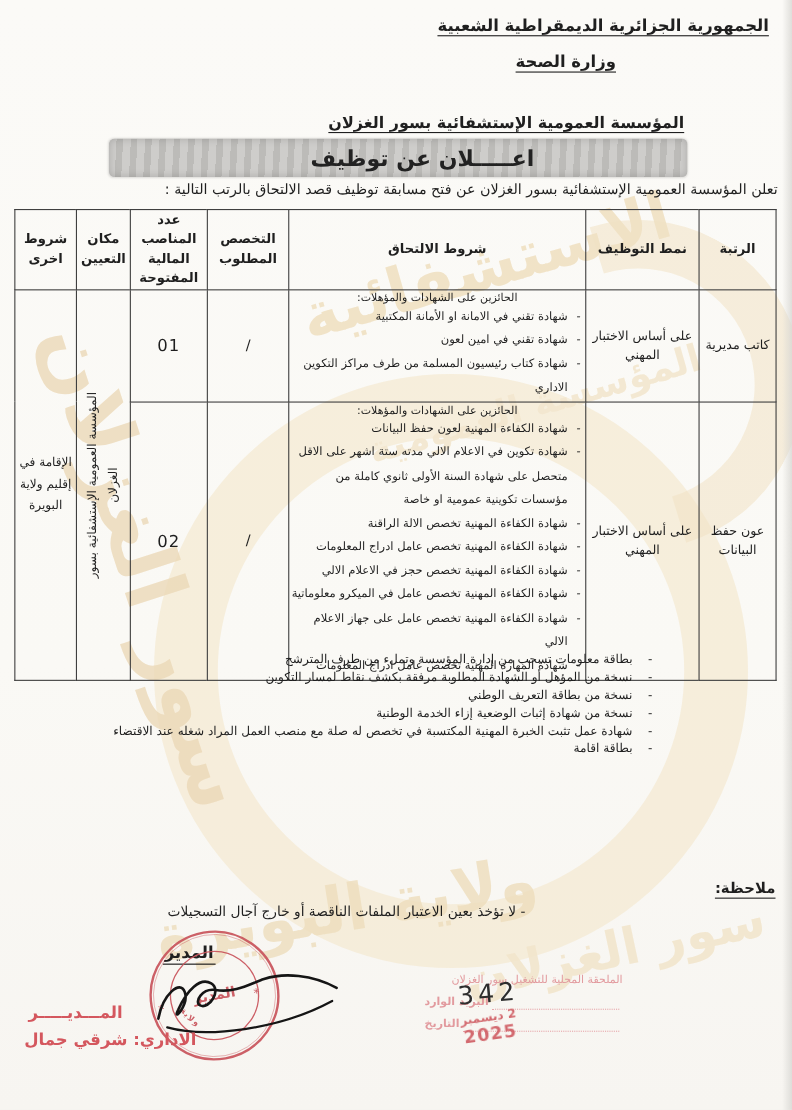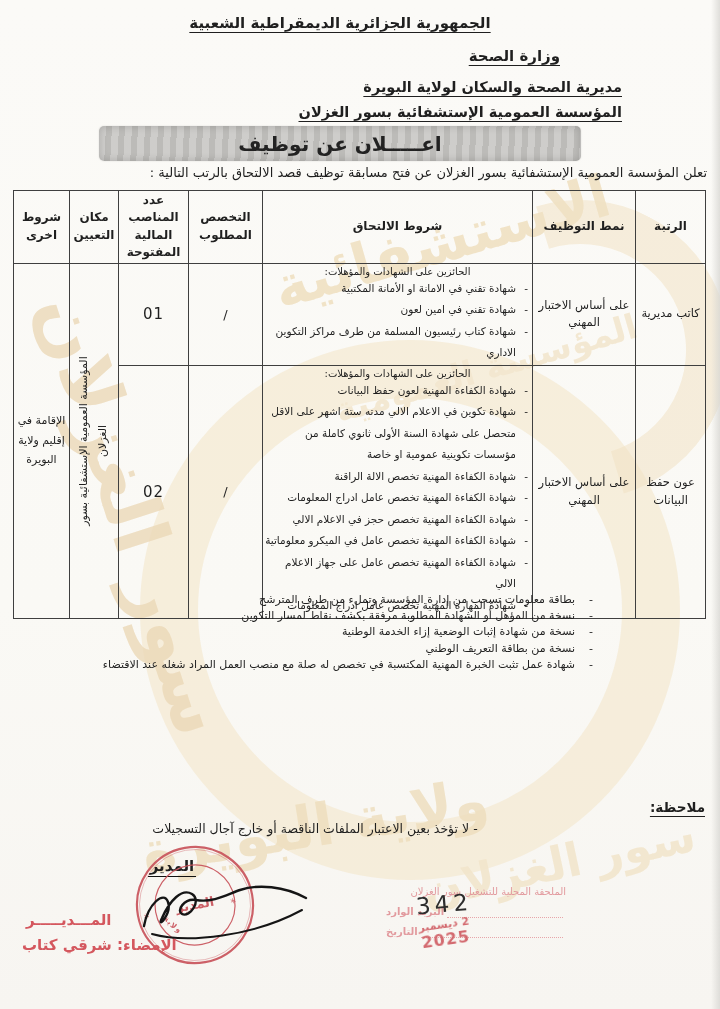--- a/index.html
+++ b/index.html
@@ -22,30 +22,30 @@
   .wm-t4{left:330px; top:348px; font-size:34px; color:#f3e7cf; transform:rotate(-16deg); opacity:.9;}
   .wm-t2{left:-96px; top:470px; font-size:76px; color:#ecd9b8; transform:rotate(72deg); opacity:.8;}
   .wm-t3{left:140px; top:792px; font-size:58px; color:#eedebd; transform:rotate(-9deg); opacity:.8;}
   .wm-t5{left:420px; top:836px; font-size:46px; color:#f2e5cb; transform:rotate(-12deg); opacity:.85;}
   .scan-edge{position:absolute; right:0; top:0; width:9px; height:100%; z-index:5;
     background:linear-gradient(to left,#d8d7d3,rgba(216,215,211,0)); opacity:.8; pointer-events:none;}
   
   .content{position:absolute; inset:0; z-index:1;}
   .u{text-decoration:underline; text-underline-offset:4px; text-decoration-thickness:1.3px;}
   .hline{position:absolute; font-weight:bold;}
-  .h1{top:14px; left:0; width:680px; text-align:center; font-size:15px;}
+  .h1{top:14px; left:0; width:680px; text-align:right; font-size:15px;padding-left:19px;}
   .h2{top:47px; left:0; width:560px; text-align:right; font-size:15px;}
   .h3{top:79px; right:98px; font-size:14.5px;}
   .h4{top:104px; right:98px; font-size:14.5px;}
   .title-bar{position:absolute; left:99px; top:126px; width:482px; height:35px;
     background:
       repeating-linear-gradient(93deg, rgba(255,255,255,.14) 0 7px, rgba(0,0,0,.05) 7px 13px),
       #c6c5c2;
     border-radius:5px; box-shadow:inset 0 0 8px rgba(0,0,0,.18), 0 0 2px rgba(0,0,0,.12);
-    display:flex; align-items:center; justify-content:center;}
+    display:flex; align-items:center; justify-content:center;padding-left:44px;}
   .title-bar span{font-size:20px; font-weight:bold; color:#222;}
   .intro{position:absolute; top:165px; right:13px; left:10px; font-size:13px; text-align:right; margin:0;}
   
   table.main{position:absolute; top:190px; right:14px; width:692px; border-collapse:collapse; table-layout:fixed;}
   table.main th, table.main td{border:1px solid #3f3f3f; vertical-align:middle; text-align:center; padding:1px 2px; background:transparent;}
   table.main th{font-size:12px; font-weight:bold; height:46px; line-height:1.45;}
   th.small{font-size:10.5px;}
   td.rank,td.mode{font-size:11.5px; line-height:1.5;}
   tr.r1{height:92px;} tr.r2{height:253px;}
   td.cond{text-align:right; padding:3px 8px 3px 4px;}
@@ -104,21 +104,20 @@
     <span class="wm-t wm-t4">المؤسسة العمومية</span>
     <span class="wm-t wm-t2">سور الغزلان</span>
     <span class="wm-t wm-t3">ولاية البويرة</span>
     <span class="wm-t wm-t5">سور الغزلان</span>
   </div>
 
   <div class="content">
 
     <div class="hline h1"><span class="u">الجمهورية الجزائرية الديمقراطية الشعبية</span></div>
     <div class="hline h2"><span class="u">وزارة الصحة</span></div>
-    <div class="hline h3"><span class="u">مديرية الصحة والسكان لولاية البويرة</span></div>
     <div class="hline h4"><span class="u">المؤسسة العمومية الإستشفائية بسور الغزلان</span></div>
 
     <div class="title-bar">
       <span>اعـــــلان عن توظيف</span>
     </div>
 
     <p class="intro">تعلن المؤسسة العمومية الإستشفائية بسور الغزلان عن فتح مسابقة توظيف قصد الالتحاق بالرتب التالية :</p>
 
     <table class="main">
       <colgroup>
@@ -177,23 +176,24 @@
         <td class="slash">/</td>
         <td class="num">02</td>
       </tr>
     </tbody>
       </table>
 
     <div class="docs">
       <ul class="doc-list">
           <li>بطاقة معلومات تسحب من إدارة المؤسسة وتملء من طرف المترشح</li>
           <li>نسخة من المؤهل أو الشهادة المطلوبة مرفقة بكشف نقاط لمسار التكوين</li>
+          <li>نسخة من بطاقة التعريف الوطني</li>
           <li>نسخة من شهادة إثبات الوضعية إزاء الخدمة الوطنية</li>
-          <li>نسخة من بطاقة التعريف الوطني</li>
           <li>شهادة عمل تثبت الخبرة المهنية المكتسبة في تخصص له صلة مع منصب العمل المراد شغله عند الاقتضاء</li>
+          <li>بطاقة اقامة</li>
         </ul>
     </div>
 
     <div class="paras">
     </div>
 
     <div class="note">
       <span class="note-title u">ملاحظة:</span>
       <div class="note-line">- لا تؤخذ بعين الاعتبار الملفات الناقصة أو خارج آجال التسجيلات</div>
     </div>
@@ -222,21 +222,21 @@
         <text x="15" y="70" fill="#c9545c" font-size="11">*</text>
         <text x="103" y="70" fill="#c9545c" font-size="11">*</text>
       </svg>
 
       <svg class="signature-svg" width="178" height="66" viewBox="0 0 178 66">
         <path d="M8,48 C12,26 28,12 32,24 C36,36 20,52 26,40 C34,22 46,10 56,16 C66,22 54,40 46,36 C40,33 48,20 60,22 C78,25 92,16 104,12 C122,6 148,8 170,20" stroke="#151515" stroke-width="2.4" fill="none" stroke-linecap="round"></path>
         <path d="M16,56 C52,66 118,58 166,32" stroke="#151515" stroke-width="2" fill="none" stroke-linecap="round"></path>
       </svg>
 
       <div class="red-line1">المـــديـــــر</div>
-      <div class="red-line2">الإمضاء: شرقي كتاب</div>
+      <div class="red-line2">الاداري: شرقي جمال</div>
 
       <div class="annex">
         <div>الملحقة المحلية للتشغيل سور الغزلان</div>
         <div class="annex-row">
           <span class="lbl">البريد الوارد</span>
           <span class="dots"></span>
         </div>
         <div class="annex-row">
           <span class="lbl">التاريخ</span>
           <span class="dots"></span>

